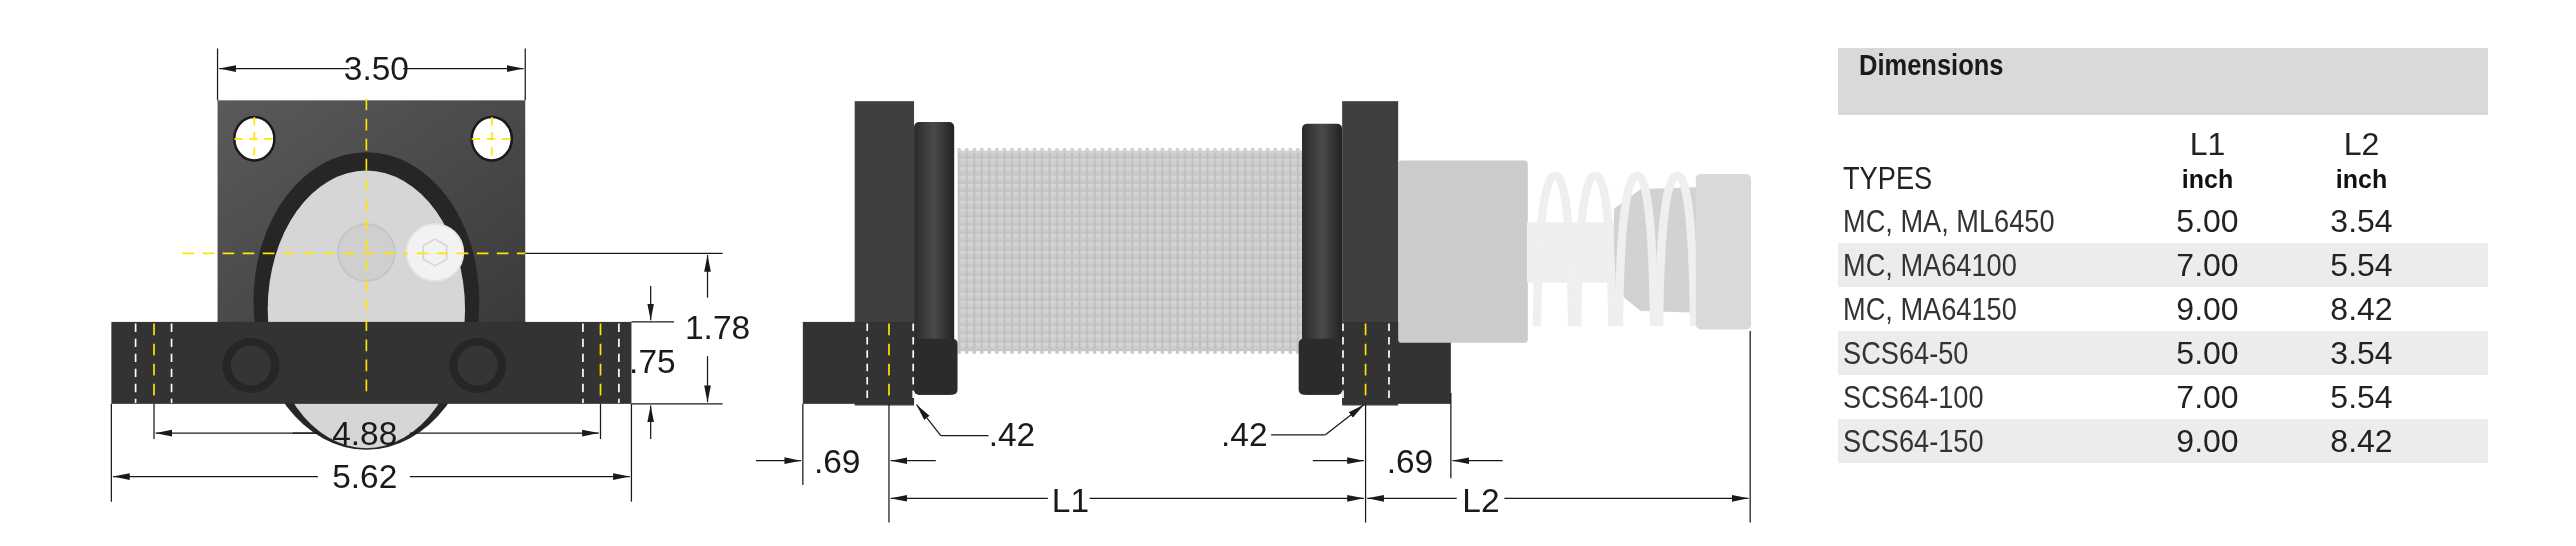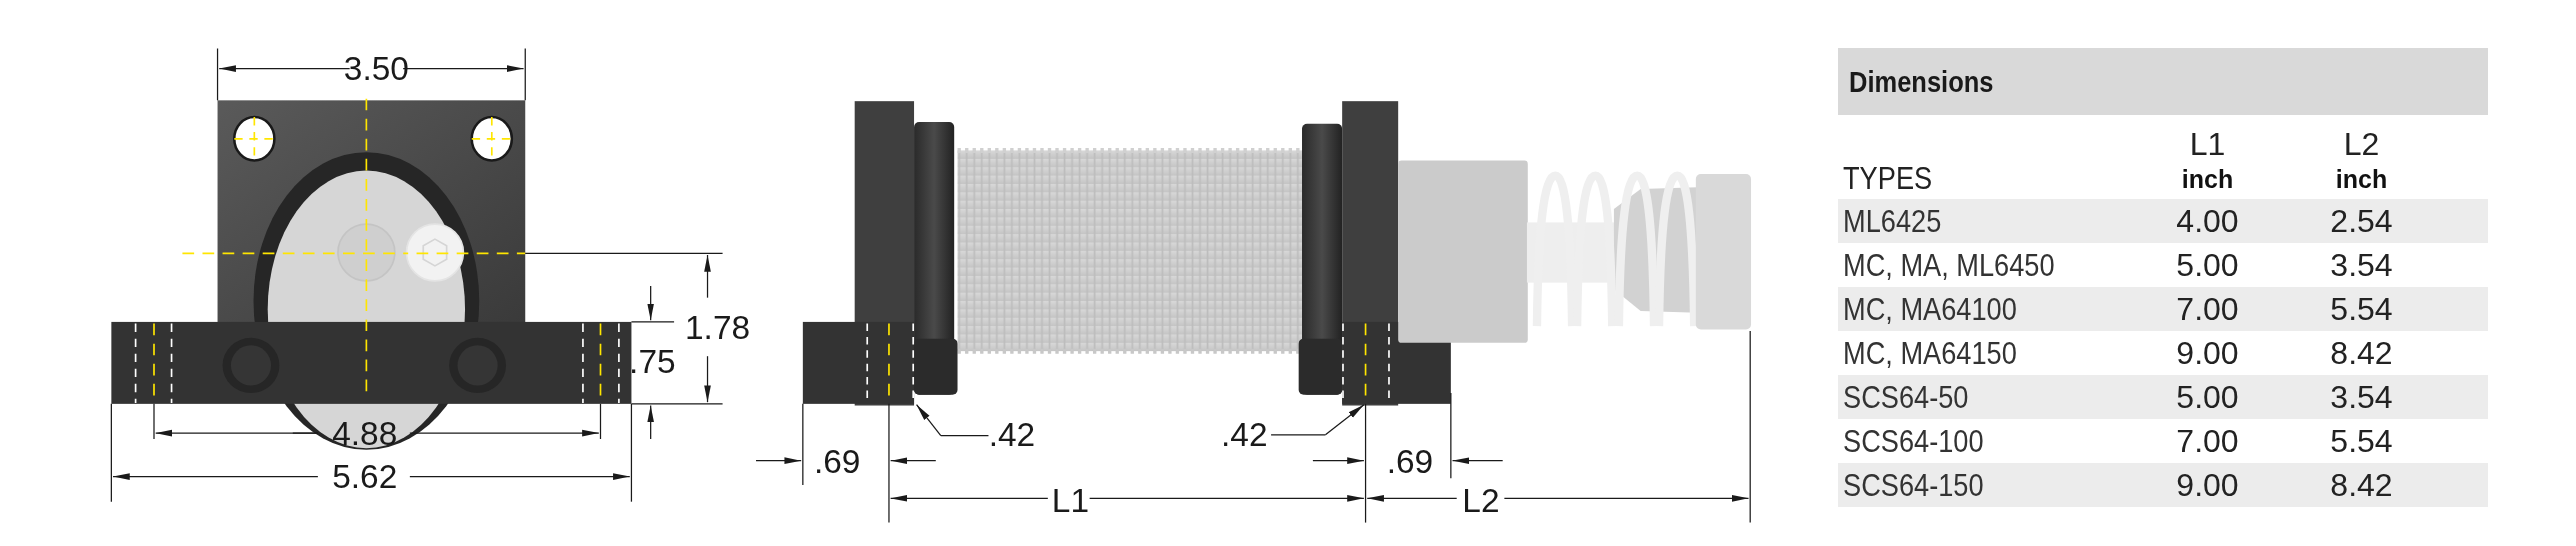--- a/index.html
+++ b/index.html
@@ -1,20 +1,20 @@
 <!DOCTYPE html>
 <html style="font-size:13.4px"><head>
 <meta charset="utf-8">
 <style>
   html,body{margin:0;padding:0;background:#ffffff;}
   body{width:2576px;height:546px;position:relative;overflow:hidden;font-family:"Liberation Sans",sans-serif;}
   #drawing{position:absolute;left:0;top:0;width:1798px;height:546px;}
   .dimtxt{font-family:"Liberation Sans",sans-serif;font-size:40px;fill:#1a1a1a;}
   #table{position:absolute;left:1838px;top:48px;width:650px;}
-  .t-header{background:#d9d9d9;height:67px;display:flex;align-items:center;padding-left:11px;box-sizing:border-box;}
+  .t-header{background:#d9d9d9;height:67px;display:flex;align-items:flex-start;padding-left:21px;box-sizing:border-box;}
   .t-header span{font-size:30px;font-weight:bold;color:#1a1a1a;transform:scaleX(0.85);transform-origin:left center;display:inline-block;}
   .t-colhead{height:84px;position:relative;}
   .t-colhead .types{position:absolute;left:5px;bottom:1.7px;font-size:32px;color:#222;transform:scaleX(0.85);transform-origin:left bottom;}
   .t-colhead .col{position:absolute;bottom:1.7px;width:117px;text-align:center;line-height:35px;}
   .t-colhead .col .nm{font-size:32px;color:#222;display:block;}
   .t-colhead .col .un{font-size:25px;font-weight:bold;color:#111;display:block;}
   .t-row{height:44px;display:flex;align-items:center;position:relative;}
   .t-row.shaded{background:#ececec;}
   .t-row .c-type{position:absolute;left:5px;font-size:32px;color:#333;transform:scaleX(0.85);transform-origin:left center;white-space:nowrap;}
   .t-row .c-l1,.t-row .c-l2{position:absolute;width:117px;text-align:center;font-size:32px;color:#222;}
@@ -217,25 +217,20 @@
     <span class="types">TYPES</span>
     <div class="col col-l1">
       <span class="nm">L1</span>
       <span class="un">inch</span>
     </div>
     <div class="col col-l2">
       <span class="nm">L2</span>
       <span class="un">inch</span>
     </div>
   </div>
-  <div class="t-row shaded">
-    <span class="c-type">ML6425</span>
-    <span class="c-l1">4.00</span>
-    <span class="c-l2">2.54</span>
-  </div>
   <div class="t-row">
     <span class="c-type">MC, MA, ML6450</span>
     <span class="c-l1">5.00</span>
     <span class="c-l2">3.54</span>
   </div>
   <div class="t-row shaded">
     <span class="c-type">MC, MA64100</span>
     <span class="c-l1">7.00</span>
     <span class="c-l2">5.54</span>
   </div>

